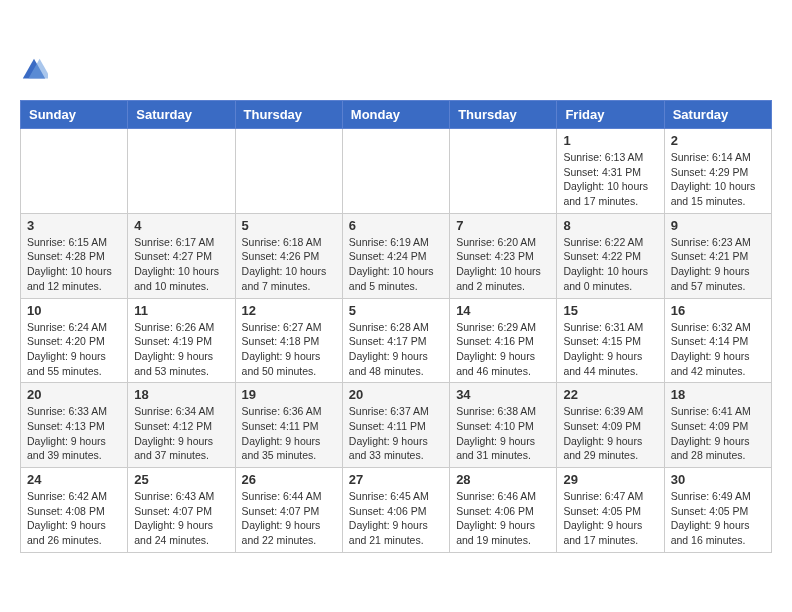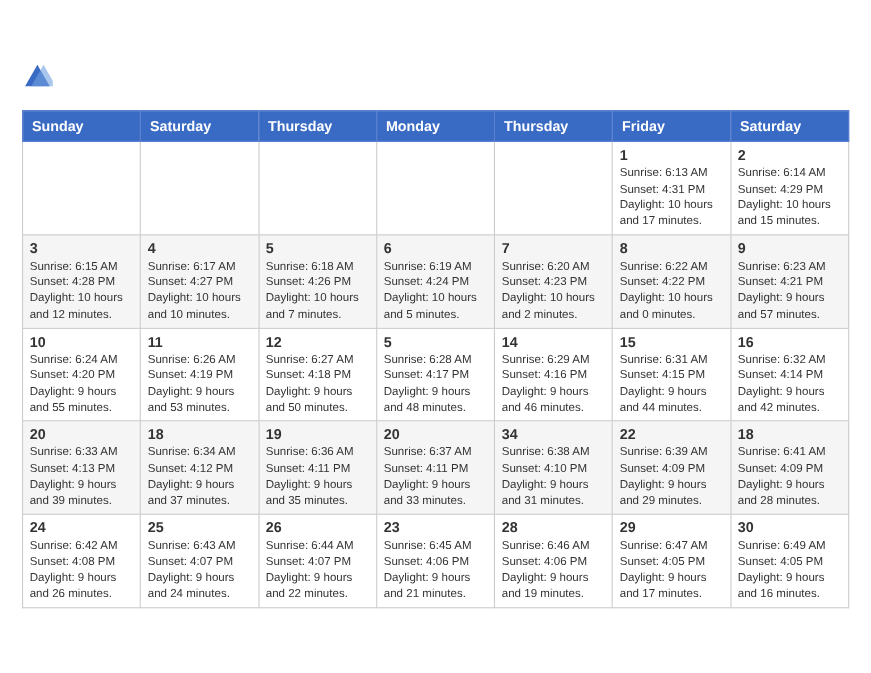--- a/index.html
+++ b/index.html
@@ -169,21 +169,21 @@
           </td>
           <td>
             <span class="day-num">25</span>
             <div class="day-info">Sunrise: 6:43 AM<br>Sunset: 4:07 PM<br>Daylight: 9 hours and 24 minutes.</div>
           </td>
           <td>
             <span class="day-num">26</span>
             <div class="day-info">Sunrise: 6:44 AM<br>Sunset: 4:07 PM<br>Daylight: 9 hours and 22 minutes.</div>
           </td>
           <td>
-            <span class="day-num">23</span>
+            <span class="day-num">27</span>
             <div class="day-info">Sunrise: 6:45 AM<br>Sunset: 4:06 PM<br>Daylight: 9 hours and 21 minutes.</div>
           </td>
           <td>
             <span class="day-num">28</span>
             <div class="day-info">Sunrise: 6:46 AM<br>Sunset: 4:06 PM<br>Daylight: 9 hours and 19 minutes.</div>
           </td>
           <td>
             <span class="day-num">29</span>
             <div class="day-info">Sunrise: 6:47 AM<br>Sunset: 4:05 PM<br>Daylight: 9 hours and 17 minutes.</div>
           </td>

